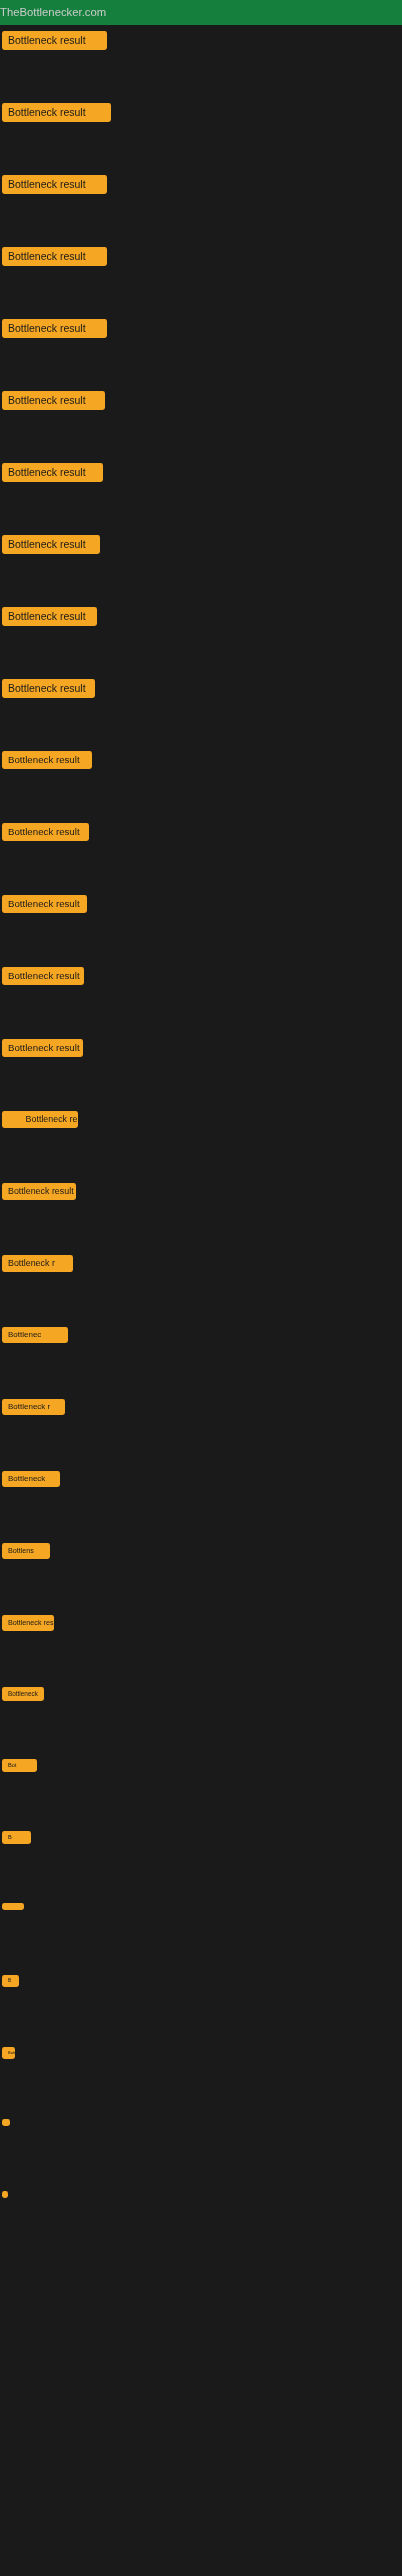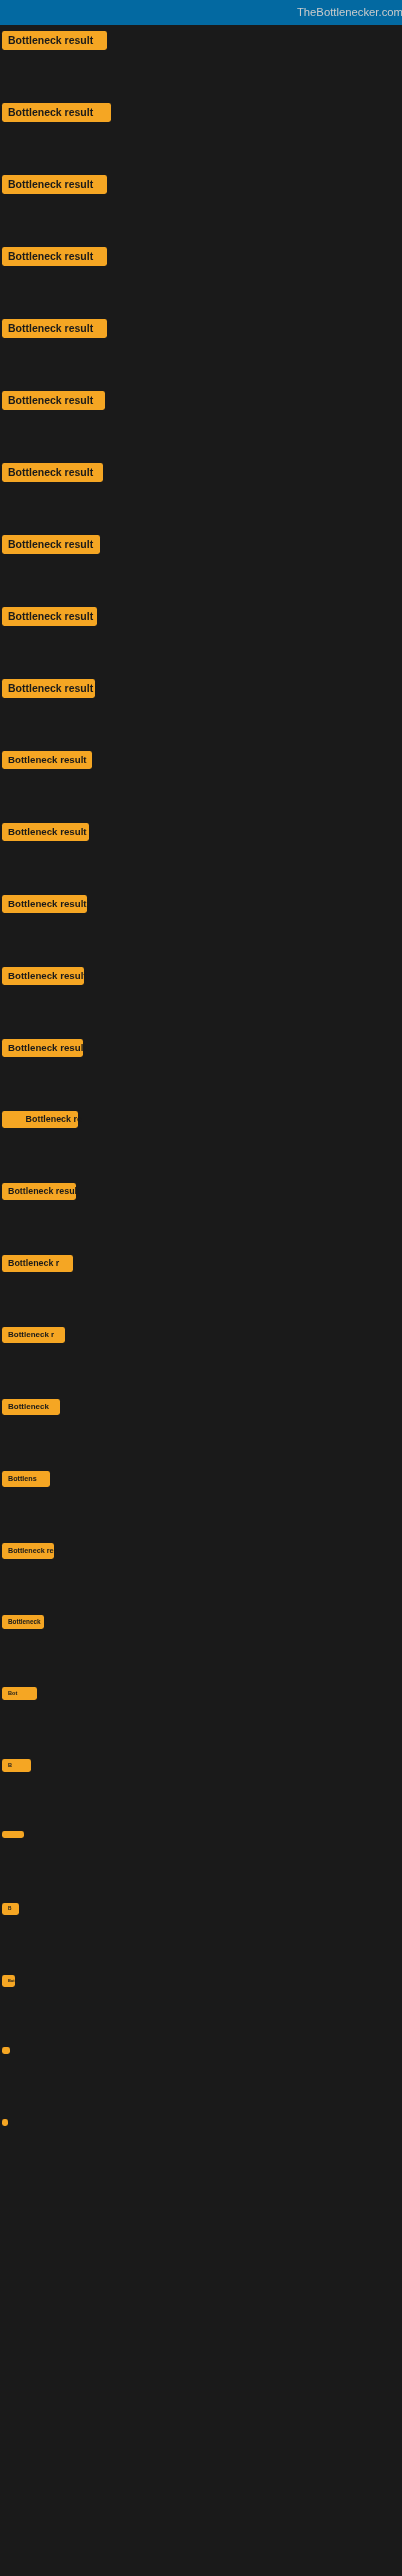--- a/index.html
+++ b/index.html
@@ -8,39 +8,39 @@
       box-sizing: border-box;
     }
     body {
       width: 403px;
       min-height: 2576px;
       background-color: #1a1a1a;
       font-family: Arial, sans-serif;
       position: relative;
     }
     .header {
-      text-align: right;
+      text-align: left;
       padding: 6.4px 0;
       color: #cccccc;
       font-size: 11.3px;
       font-weight: normal;
-      background-color: #0369a1;
+      background-color: #15803d;
     }
     .bottleneck-item {
       position: relative;
       height: 72px;
       display: flex;
       align-items: flex-start;
       padding-top: 6.4px;
     }
     .bottleneck-badge {
       background-color: #f5a623;
       color: #1a1a1a;
       font-size: 9.7px;
-      font-weight: bold;
+      font-weight: normal;
       padding: 3.2px 6.4px;
       border-radius: 2.4px;
       white-space: nowrap;
       display: inline-block;
       margin-left: 1.6px;
     }
     .row-1 .bottleneck-badge { width: 105px; font-size: 10.5px; }
     .row-2 .bottleneck-badge { width: 109px; font-size: 10.5px; }
     .row-3 .bottleneck-badge { width: 105px; font-size: 10.5px; }
     .row-4 .bottleneck-badge { width: 105px; font-size: 10.5px; }
@@ -133,20 +133,23 @@
     </div>
     <div class="bottleneck-item row-16">
       <span class="bottleneck-badge">Bottleneck re</span>
     </div>
     <div class="bottleneck-item row-17">
       <span class="bottleneck-badge">Bottleneck result</span>
     </div>
     <div class="bottleneck-item row-18">
       <span class="bottleneck-badge">Bottleneck r</span>
     </div>
+    <div class="bottleneck-item row-19">
+      <span class="bottleneck-badge">Bottlenec</span>
+    </div>
     <div class="bottleneck-item row-20">
       <span class="bottleneck-badge">Bottleneck r</span>
     </div>
     <div class="bottleneck-item row-21">
       <span class="bottleneck-badge">Bottleneck</span>
     </div>
     <div class="bottleneck-item row-23">
       <span class="bottleneck-badge">Bottlens</span>
     </div>
     <div class="bottleneck-item row-22">

